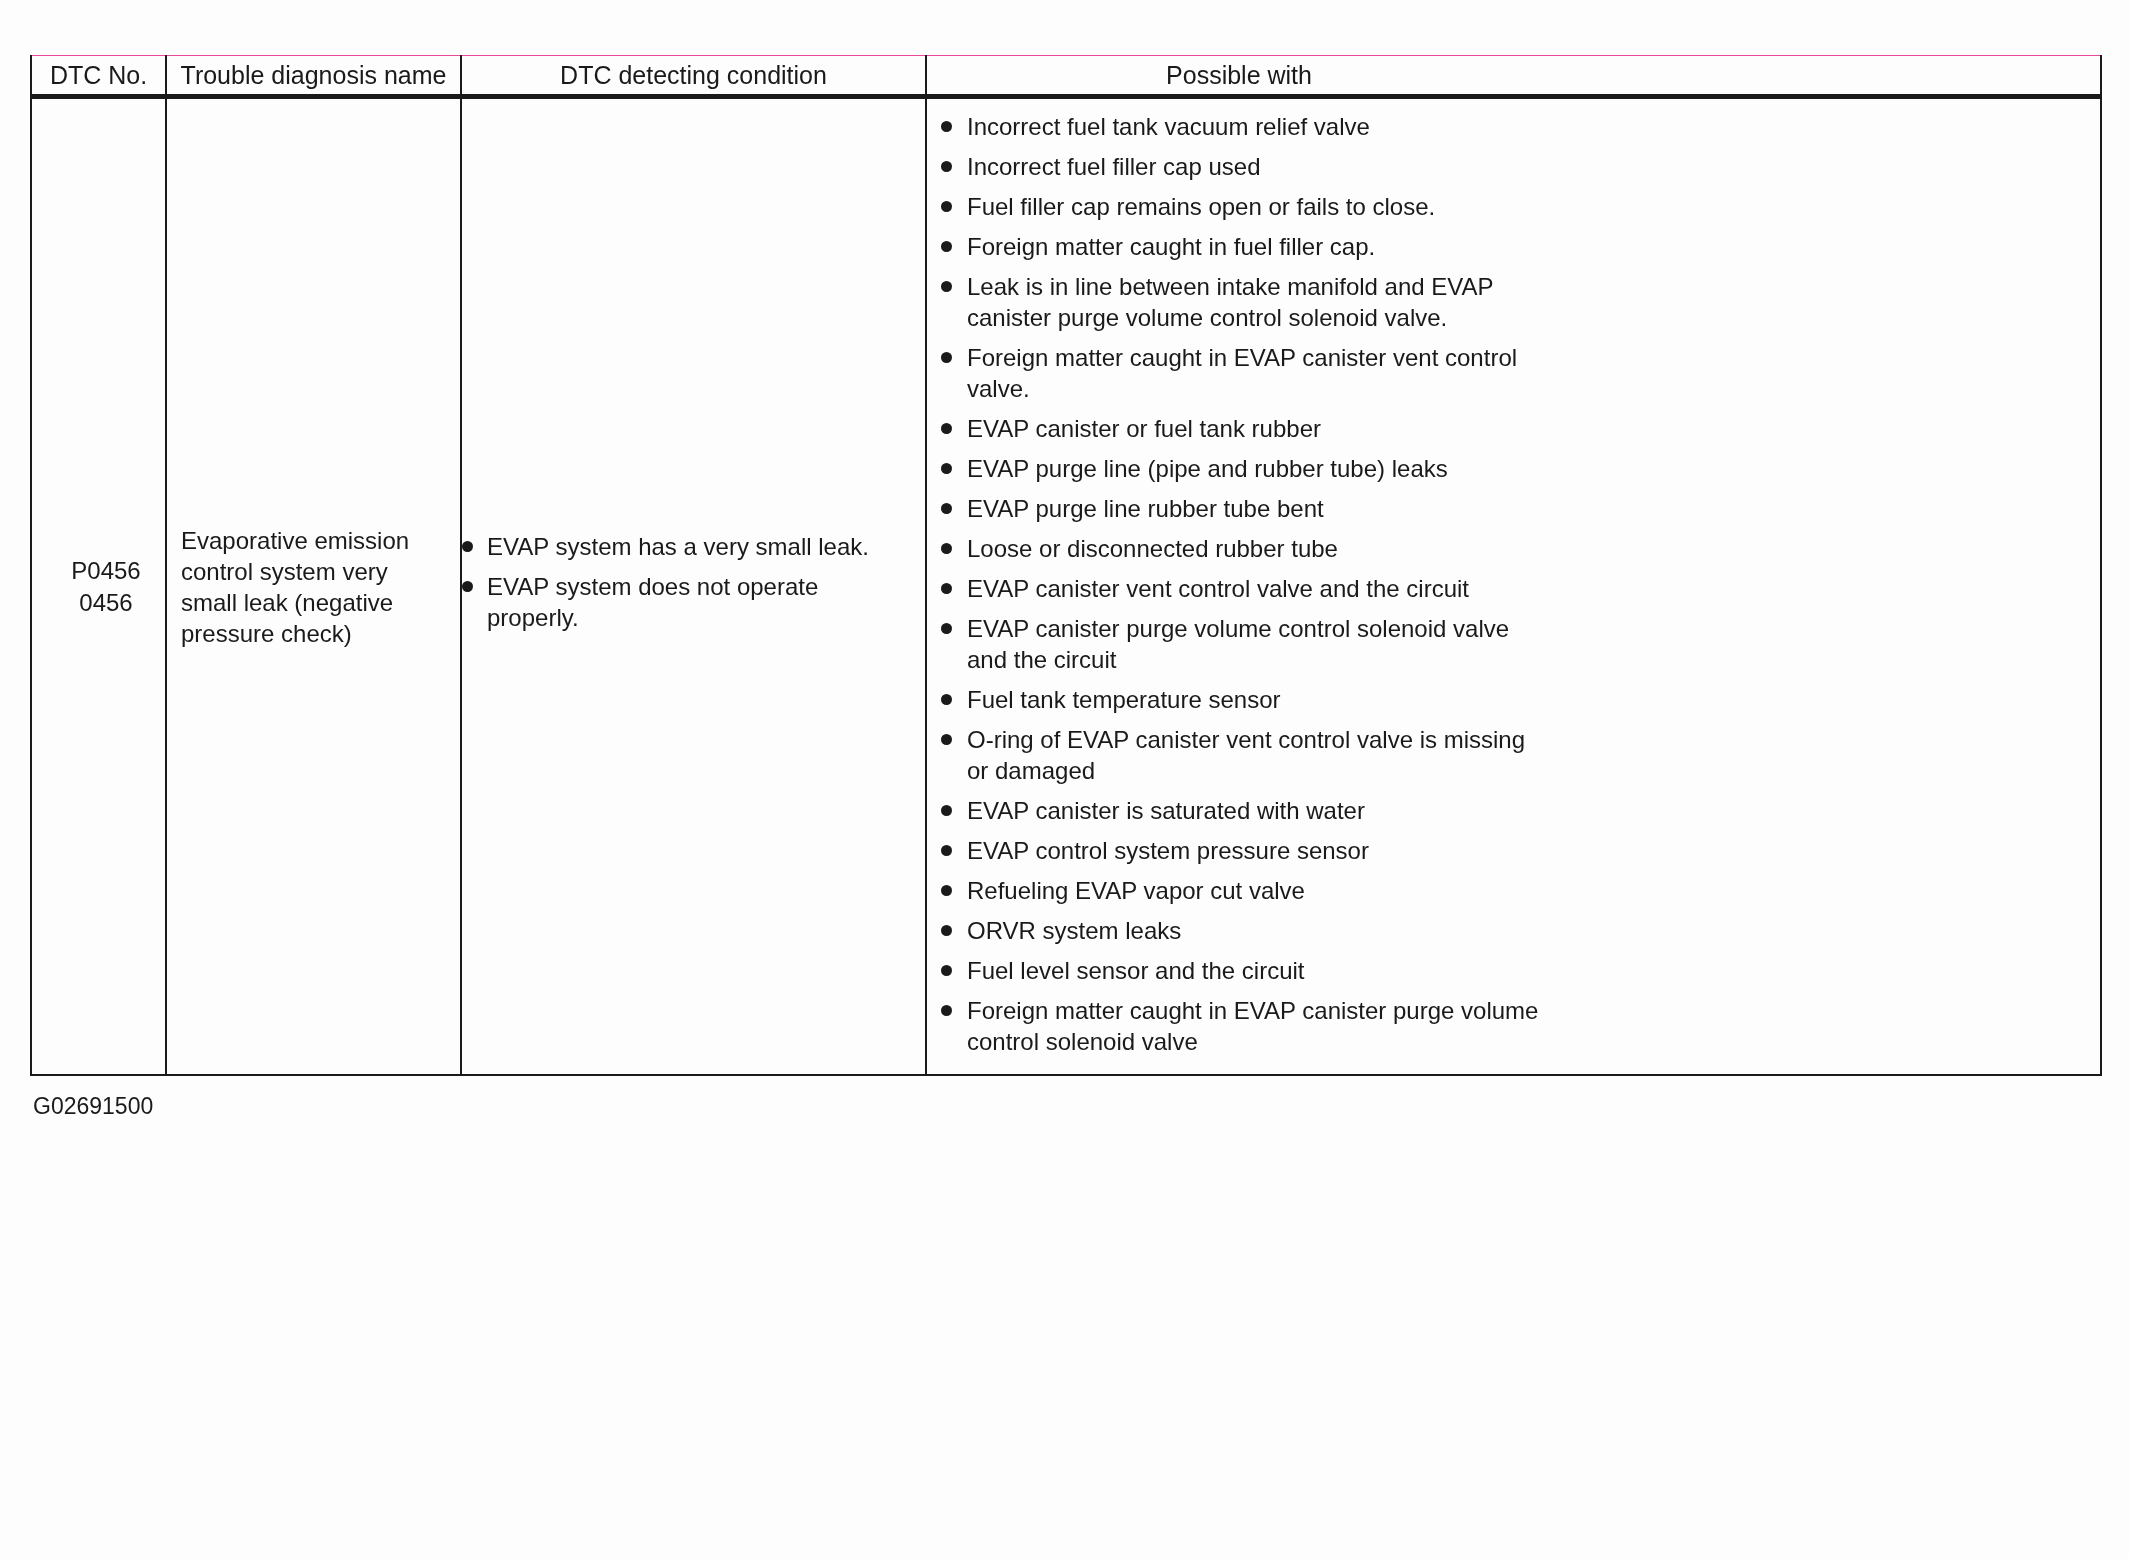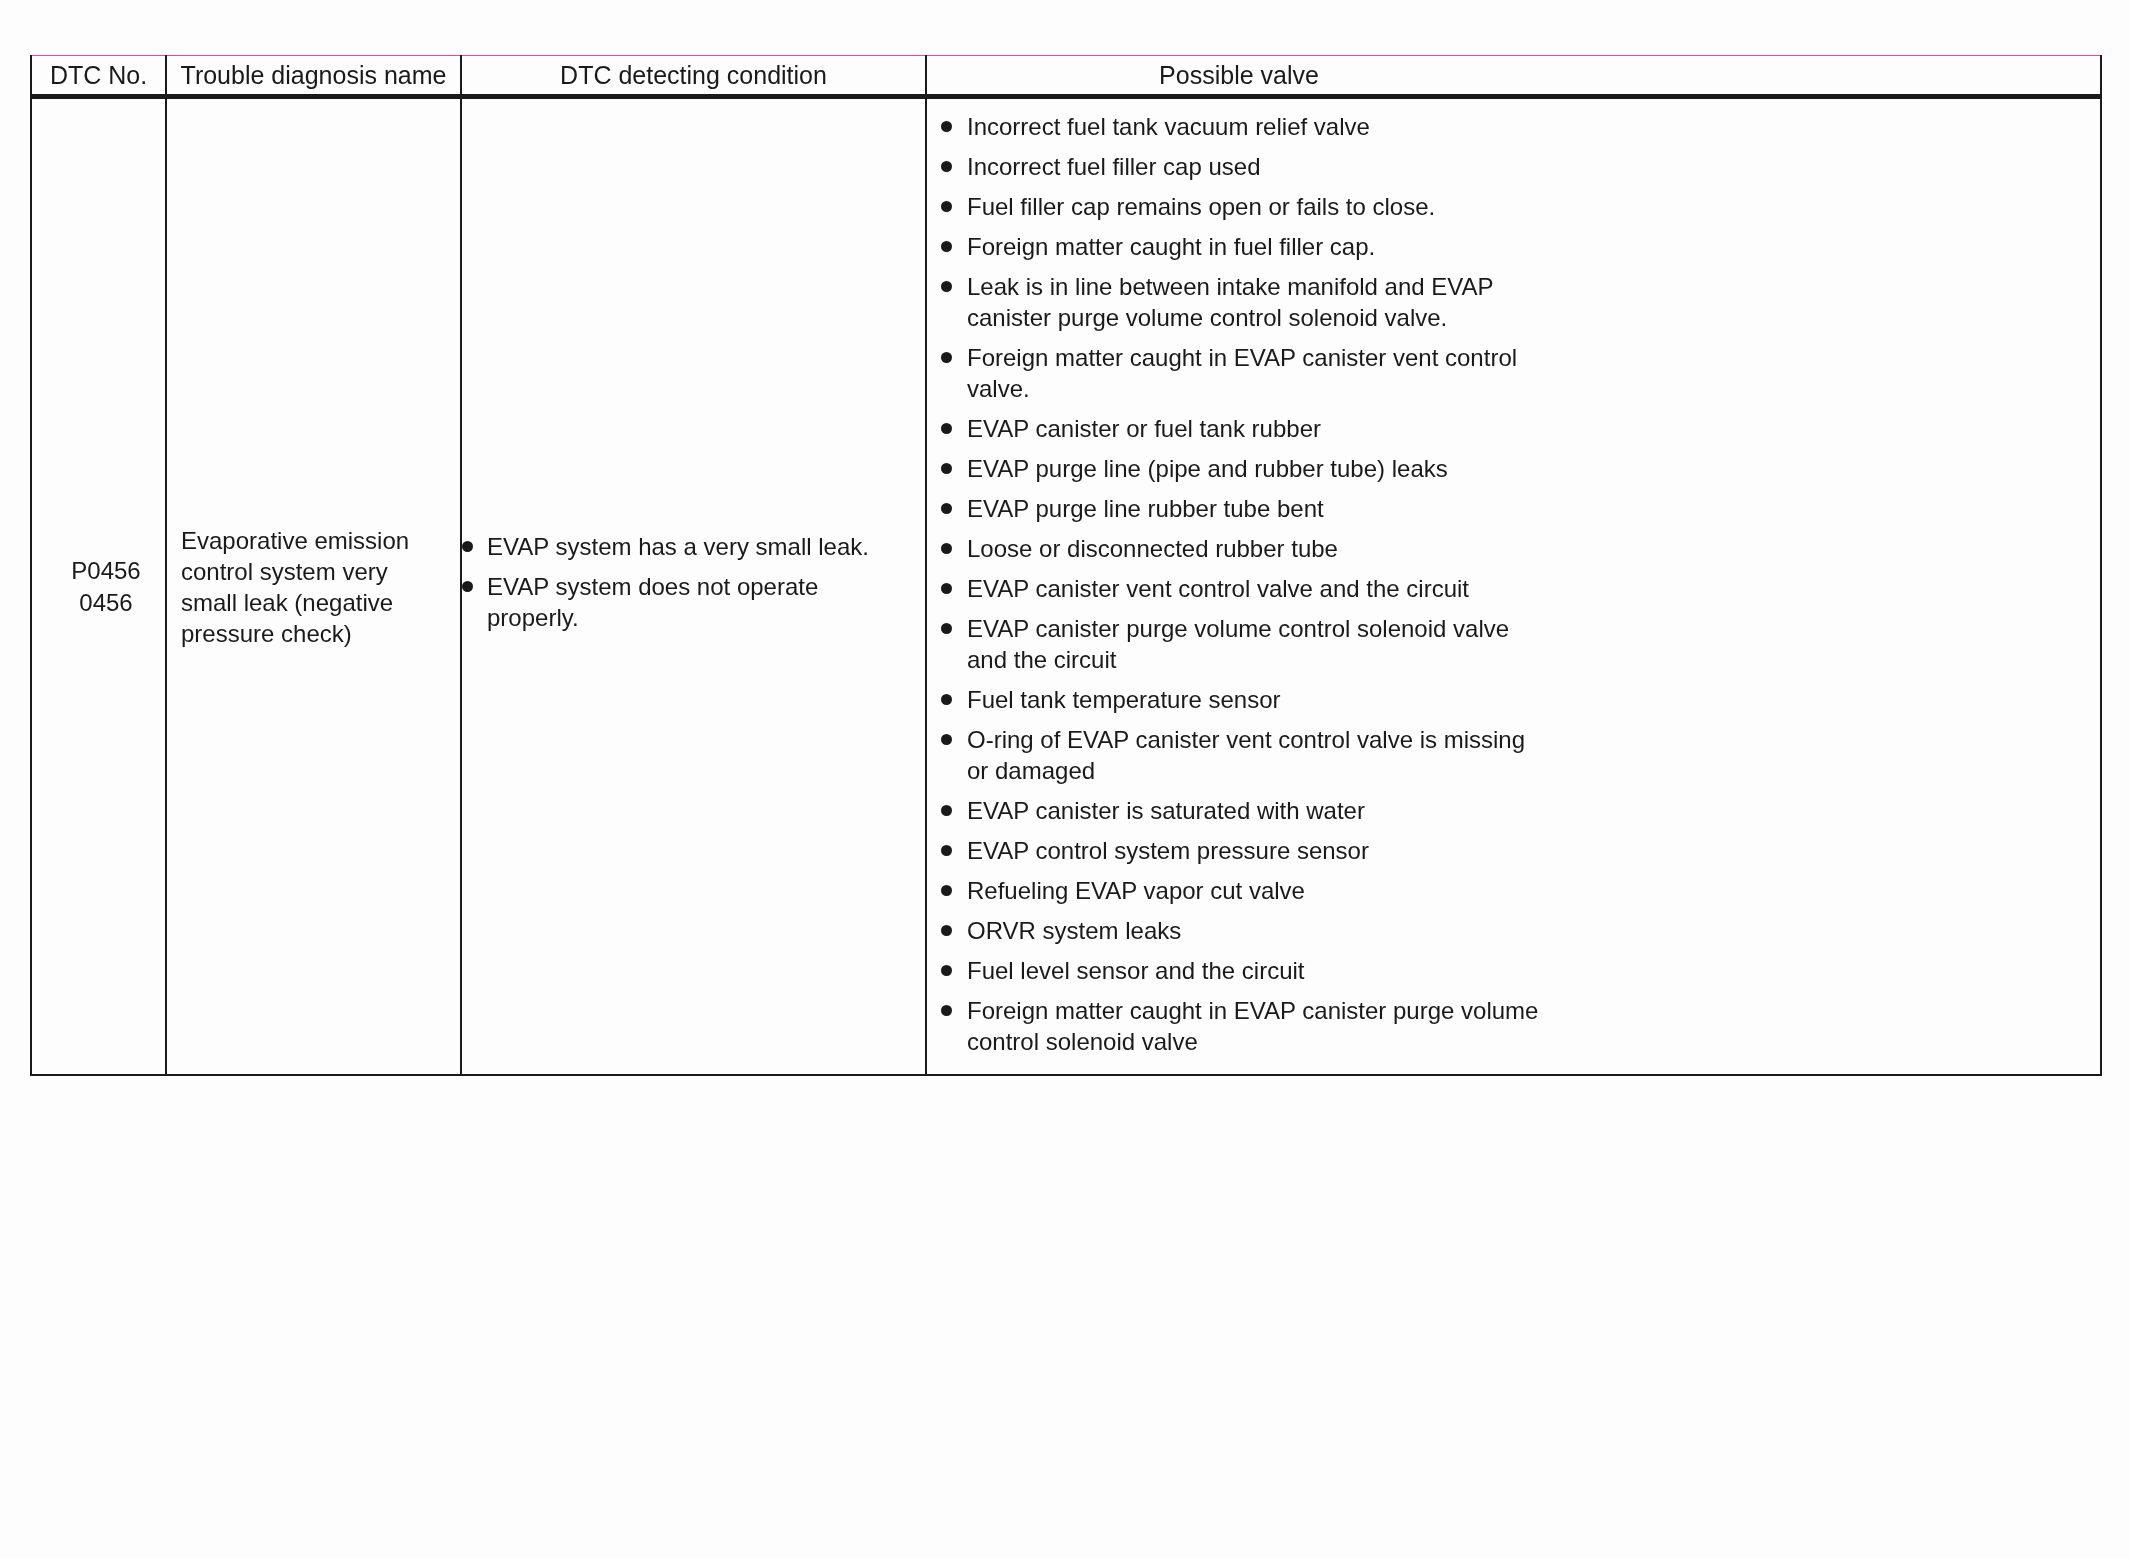--- a/index.html
+++ b/index.html
@@ -122,21 +122,21 @@
       <col style="width:295px">
       <col style="width:465px">
       <col style="width:1175px">
     </colgroup>
     <thead>
       <tr>
         <th>DTC No.</th>
         <th>Trouble diagnosis name</th>
         <th>DTC detecting condition</th>
         <th>
-          <div class="center-620">Possible valve</div>
+          <div class="center-620">Possible with</div>
         </th>
       </tr>
     </thead>
     <tbody>
       <tr>
         <td class="cell cell-dtc">
           <div class="dtc-line">P0456</div>
           <div class="dtc-line">0456</div>
         </td>
         <td class="cell cell-name">
@@ -169,14 +169,15 @@
               <li>Refueling EVAP vapor cut valve</li>
               <li>ORVR system leaks</li>
               <li>Fuel level sensor and the circuit</li>
               <li>Foreign matter caught in EVAP canister purge volume control solenoid valve</li>
             </ul>
         </td>
       </tr>
     </tbody>
   </table>
 
+  <div class="figure-id">G02691500</div>
 
 </div>
 
 </body></html>

